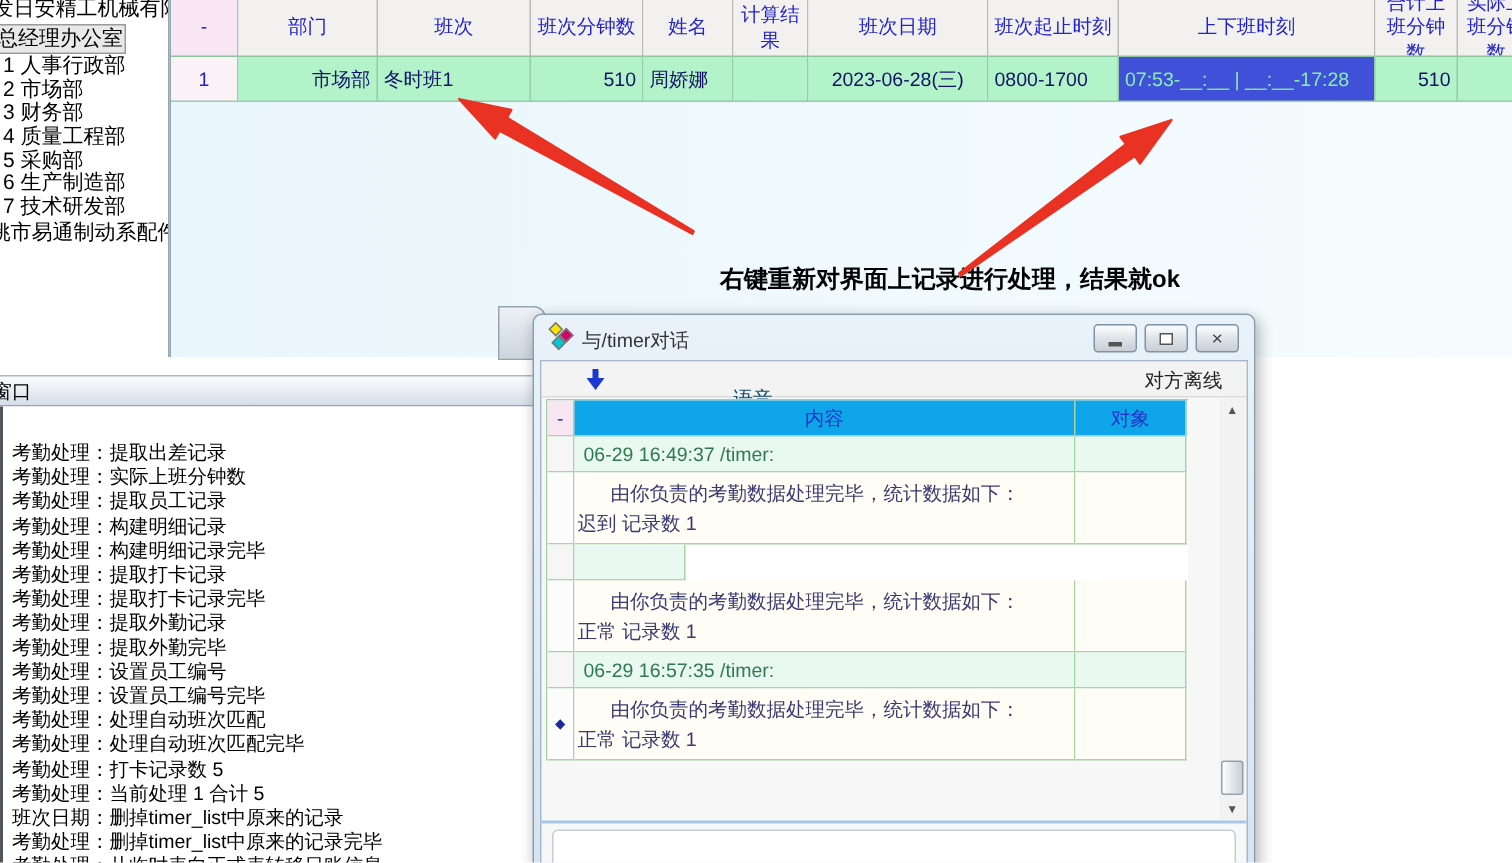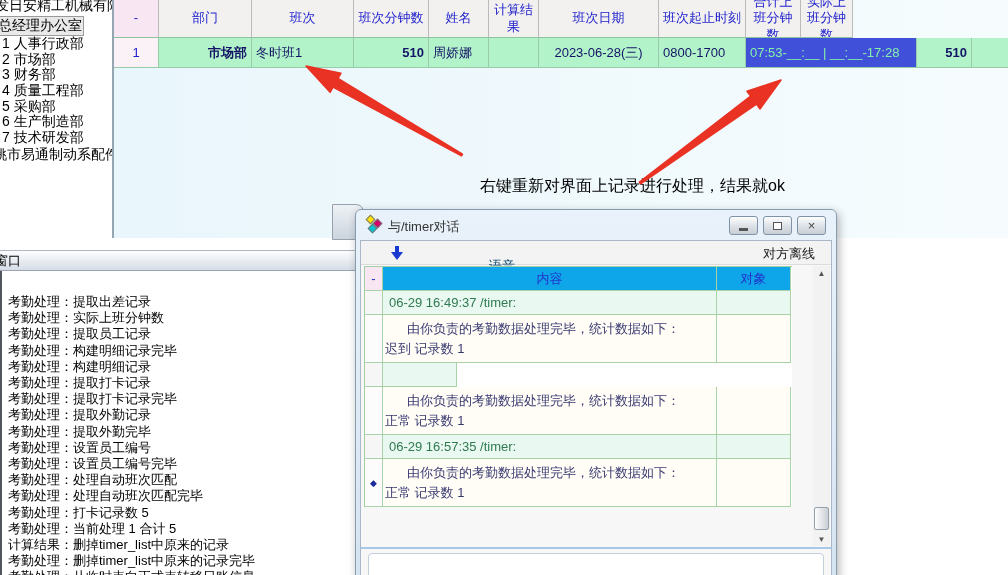--- a/index.html
+++ b/index.html
@@ -28,35 +28,35 @@
   .gh { height:38px; display:flex; align-items:center; justify-content:center;
         text-align:center; font-size:13px; line-height:1.25; color:#2222cc;
         background:#f2f1f0; border-right:1px solid #bbb;
         border-bottom:1px solid #8cc49c; padding:0 2px; overflow:hidden; }
   .gh.pink { background:#f8e6f2; }
   .gd { height:30px; display:flex; align-items:center; font-size:13px;
         color:#141466; background:#b2f3c9; border-right:1px solid #97ccaa;
         border-bottom:1px solid #97ccaa; padding:0 4px; overflow:hidden;
         white-space:nowrap; }
   .gd.rownum { background:#fbf2f8; color:#2222cc; justify-content:center; }
-  .gd.r { justify-content:flex-end;font-weight:bold; }
+  .gd.r { justify-content:flex-end; }
   .gd.c { justify-content:center; }
   .gd.sel { background:#4150d8; color:#86efac; }
   .w0{width:45px}.w1{width:93px}.w2{width:102px}.w3{width:75px}.w4{width:60px}
   .w5{width:50px}.w6{width:120px}.w7{width:87px}.w8{width:171px}.w9{width:55px}
   .w10{width:52px}
 
   
   .back-corner { position:absolute; left:332px; top:204px; width:32px; height:36px;
                  border:1px solid #98a2ae; border-radius:0 8px 0 0;
                  background:linear-gradient(#eef2f6,#ccd4de); z-index:2; }
 
   
   .annotation { position:absolute; left:480px; top:176px; font-size:16px;
-                color:#000; z-index:4; white-space:nowrap; }
+                color:#000; z-index:4; white-space:nowrap;font-weight:bold; }
   .arrows { position:absolute; left:0; top:0; width:1008px; height:575px;
             z-index:5; pointer-events:none; }
 
   
   .log-panel { position:absolute; left:0; top:250px; width:360px; height:325px;
                z-index:1; }
   .log-header { height:21px; background:linear-gradient(#fcfdfe,#d6dde7);
                 border-top:1px solid #aeb6c2; border-bottom:1px solid #9aa4b2;
                 font-size:13px; line-height:20px; overflow:hidden;text-decoration:underline; }
   .log-header span { display:inline-block; margin-left:-5px; }
@@ -163,20 +163,21 @@
     <div class="grid">
       <div class="grow">
         <div class="gh pink w0">-</div>
         <div class="gh w1">部门</div>
         <div class="gh w2">班次</div>
         <div class="gh w3">班次分钟数</div>
         <div class="gh w4">姓名</div>
         <div class="gh w5">计算结果</div>
         <div class="gh w6">班次日期</div>
         <div class="gh w7">班次起止时刻</div>
+        <div class="gh w8">上下班时刻</div>
         <div class="gh w9">合计上班分钟数</div>
         <div class="gh w10">实际上班分钟数</div>
       </div>
       <div class="grow">
         <div class="gd rownum w0">1</div>
         <div class="gd r w1">市场部</div>
         <div class="gd w2">冬时班1</div>
         <div class="gd r w3">510</div>
         <div class="gd w4">周娇娜</div>
         <div class="gd w5"></div>
@@ -204,45 +205,45 @@
   </div>
   <div class="log-body">
 
       <div class="log-line">考勤处理：提取出差记录</div>
 
       <div class="log-line">考勤处理：实际上班分钟数</div>
 
       <div class="log-line">考勤处理：提取员工记录</div>
 
 
+      <div class="log-line">考勤处理：构建明细记录</div>
+
       <div class="log-line">考勤处理：构建明细记录完毕</div>
 
-      <div class="log-line">考勤处理：构建明细记录</div>
-
       <div class="log-line">考勤处理：提取打卡记录</div>
 
       <div class="log-line">考勤处理：提取打卡记录完毕</div>
 
       <div class="log-line">考勤处理：提取外勤记录</div>
 
       <div class="log-line">考勤处理：提取外勤完毕</div>
 
       <div class="log-line">考勤处理：设置员工编号</div>
 
       <div class="log-line">考勤处理：设置员工编号完毕</div>
 
       <div class="log-line">考勤处理：处理自动班次匹配</div>
 
       <div class="log-line">考勤处理：处理自动班次匹配完毕</div>
 
       <div class="log-line">考勤处理：打卡记录数 5</div>
 
       <div class="log-line">考勤处理：当前处理 1 合计 5</div>
 
-      <div class="log-line">计算结果：删掉timer_list中原来的记录</div>
+      <div class="log-line">班次日期：删掉timer_list中原来的记录</div>
 
       <div class="log-line">考勤处理：删掉timer_list中原来的记录完毕</div>
 
       <div class="log-line">考勤处理：从临时表向正式表转移日账信息</div>
     </div>
 </div>
 
 <div class="dialog">
   <div class="d-titlebar">
     <span class="d-icon">

